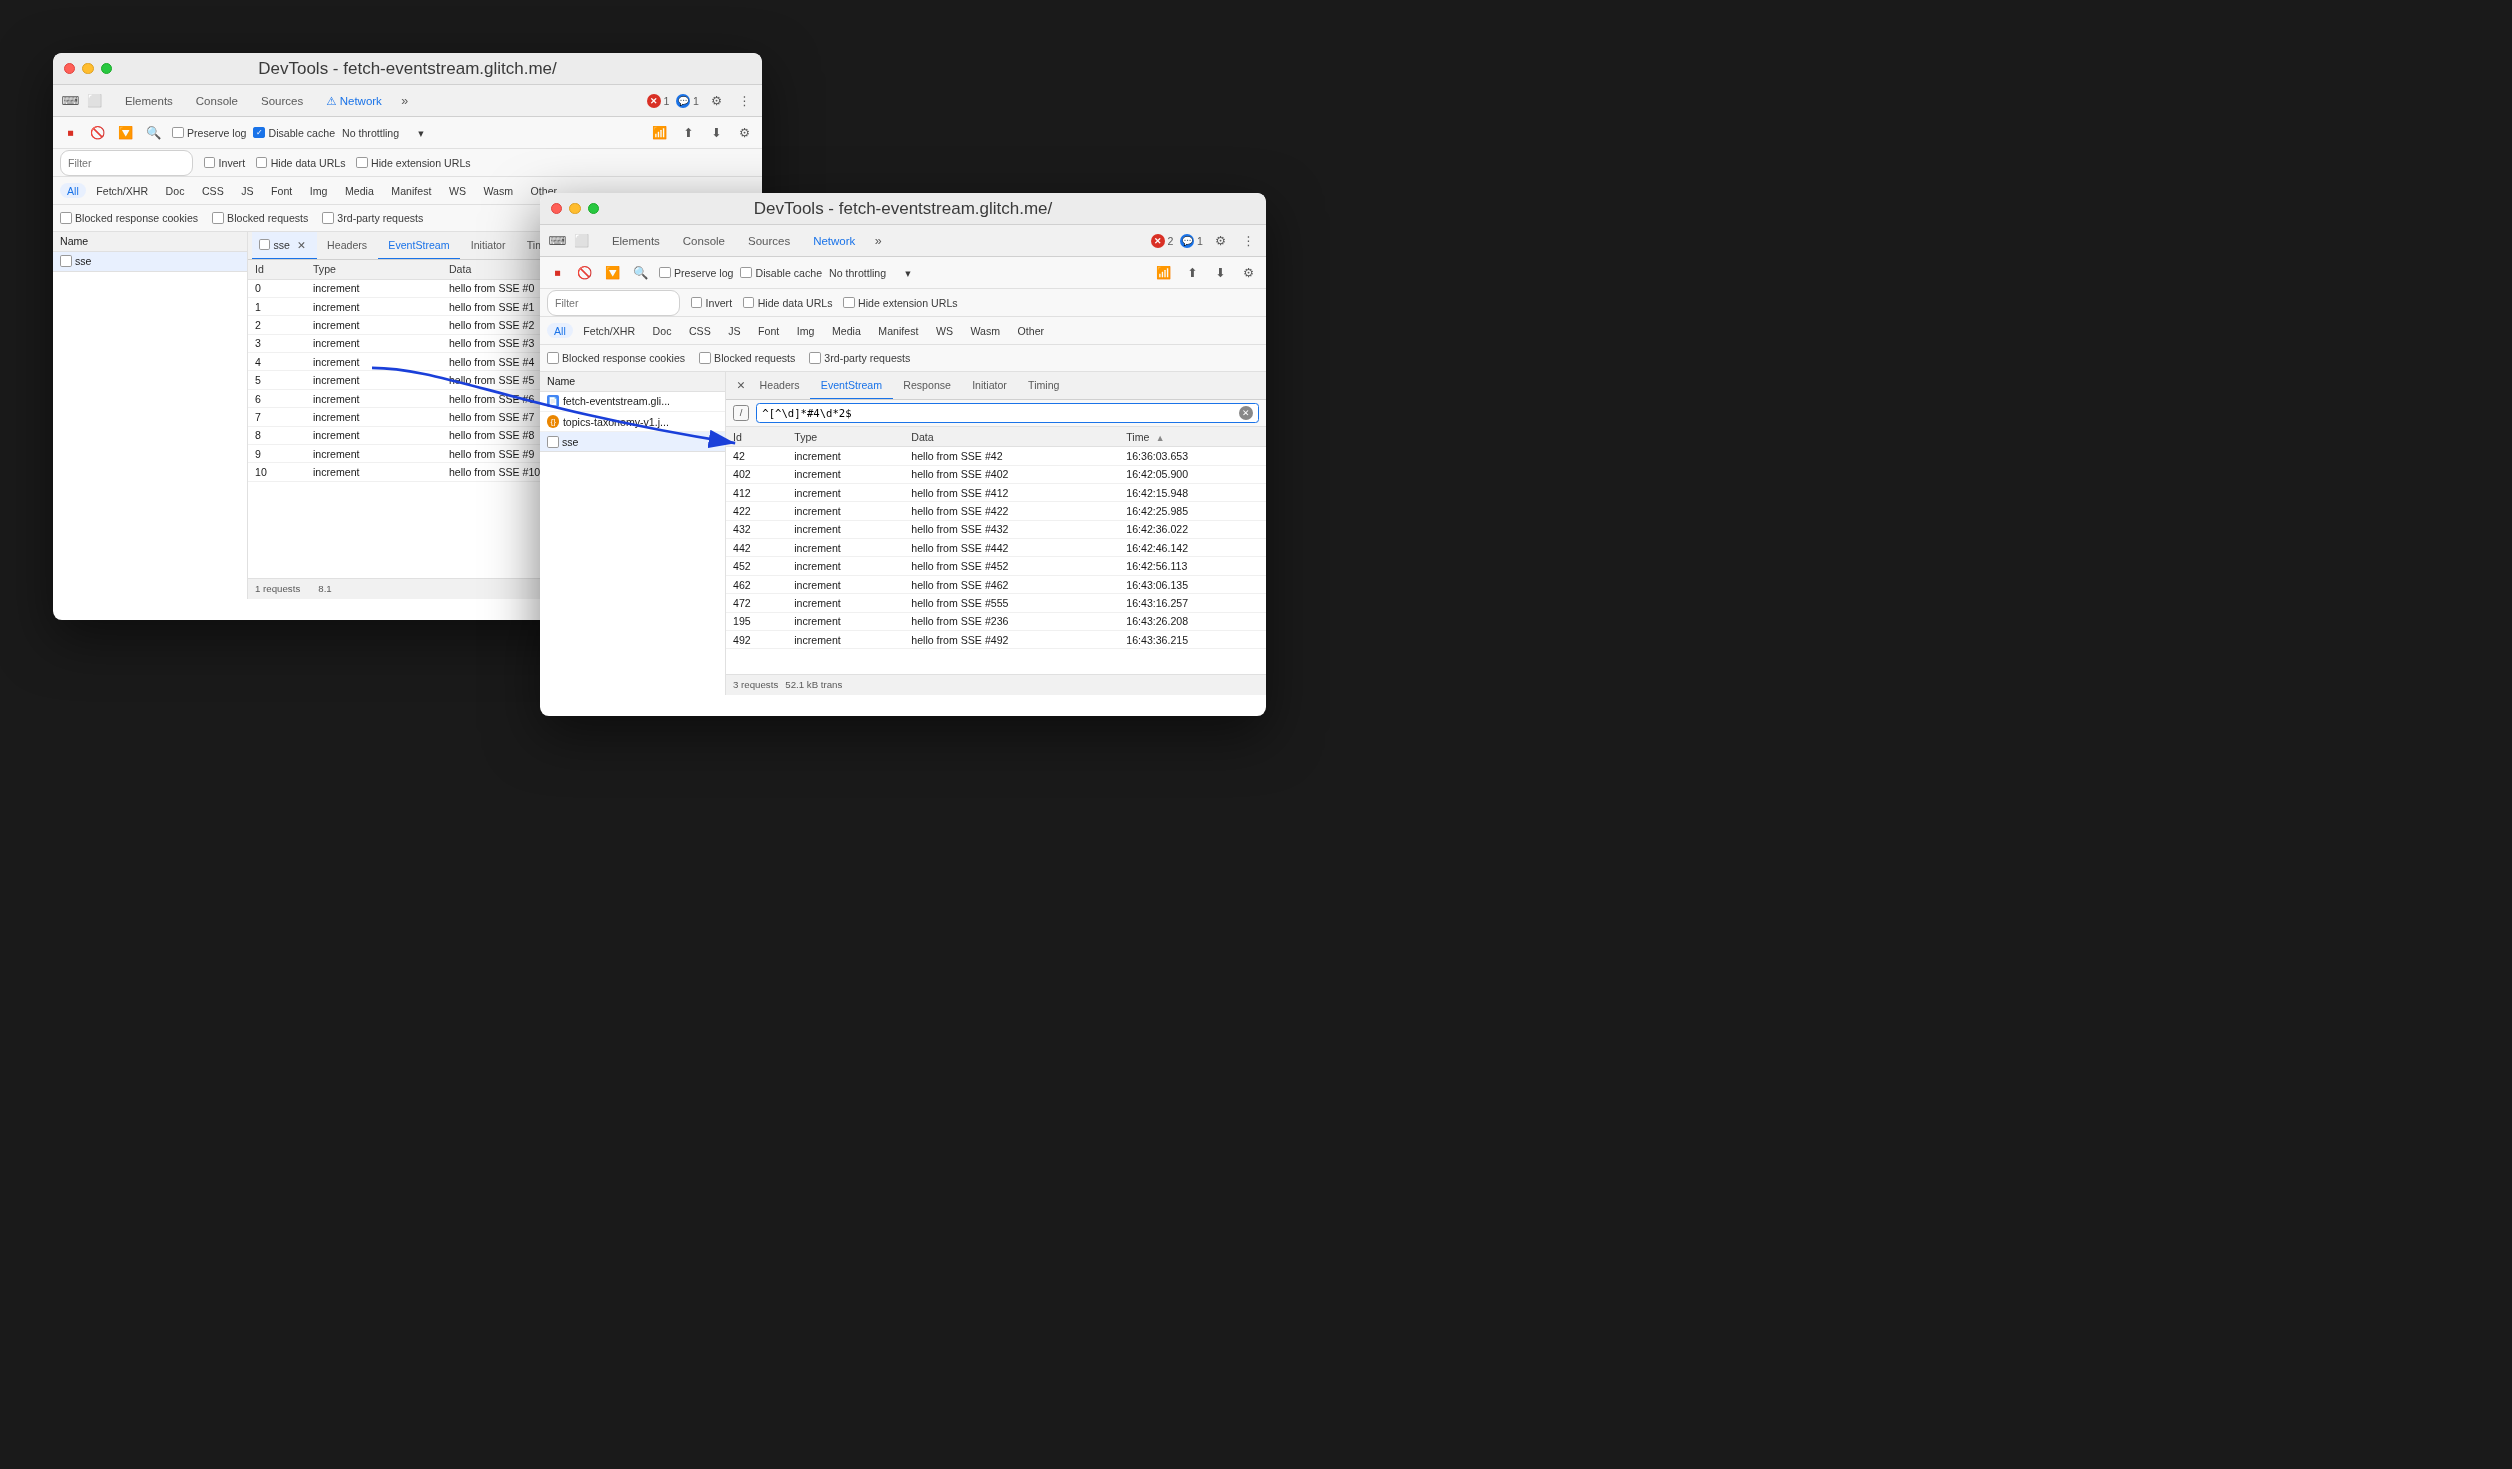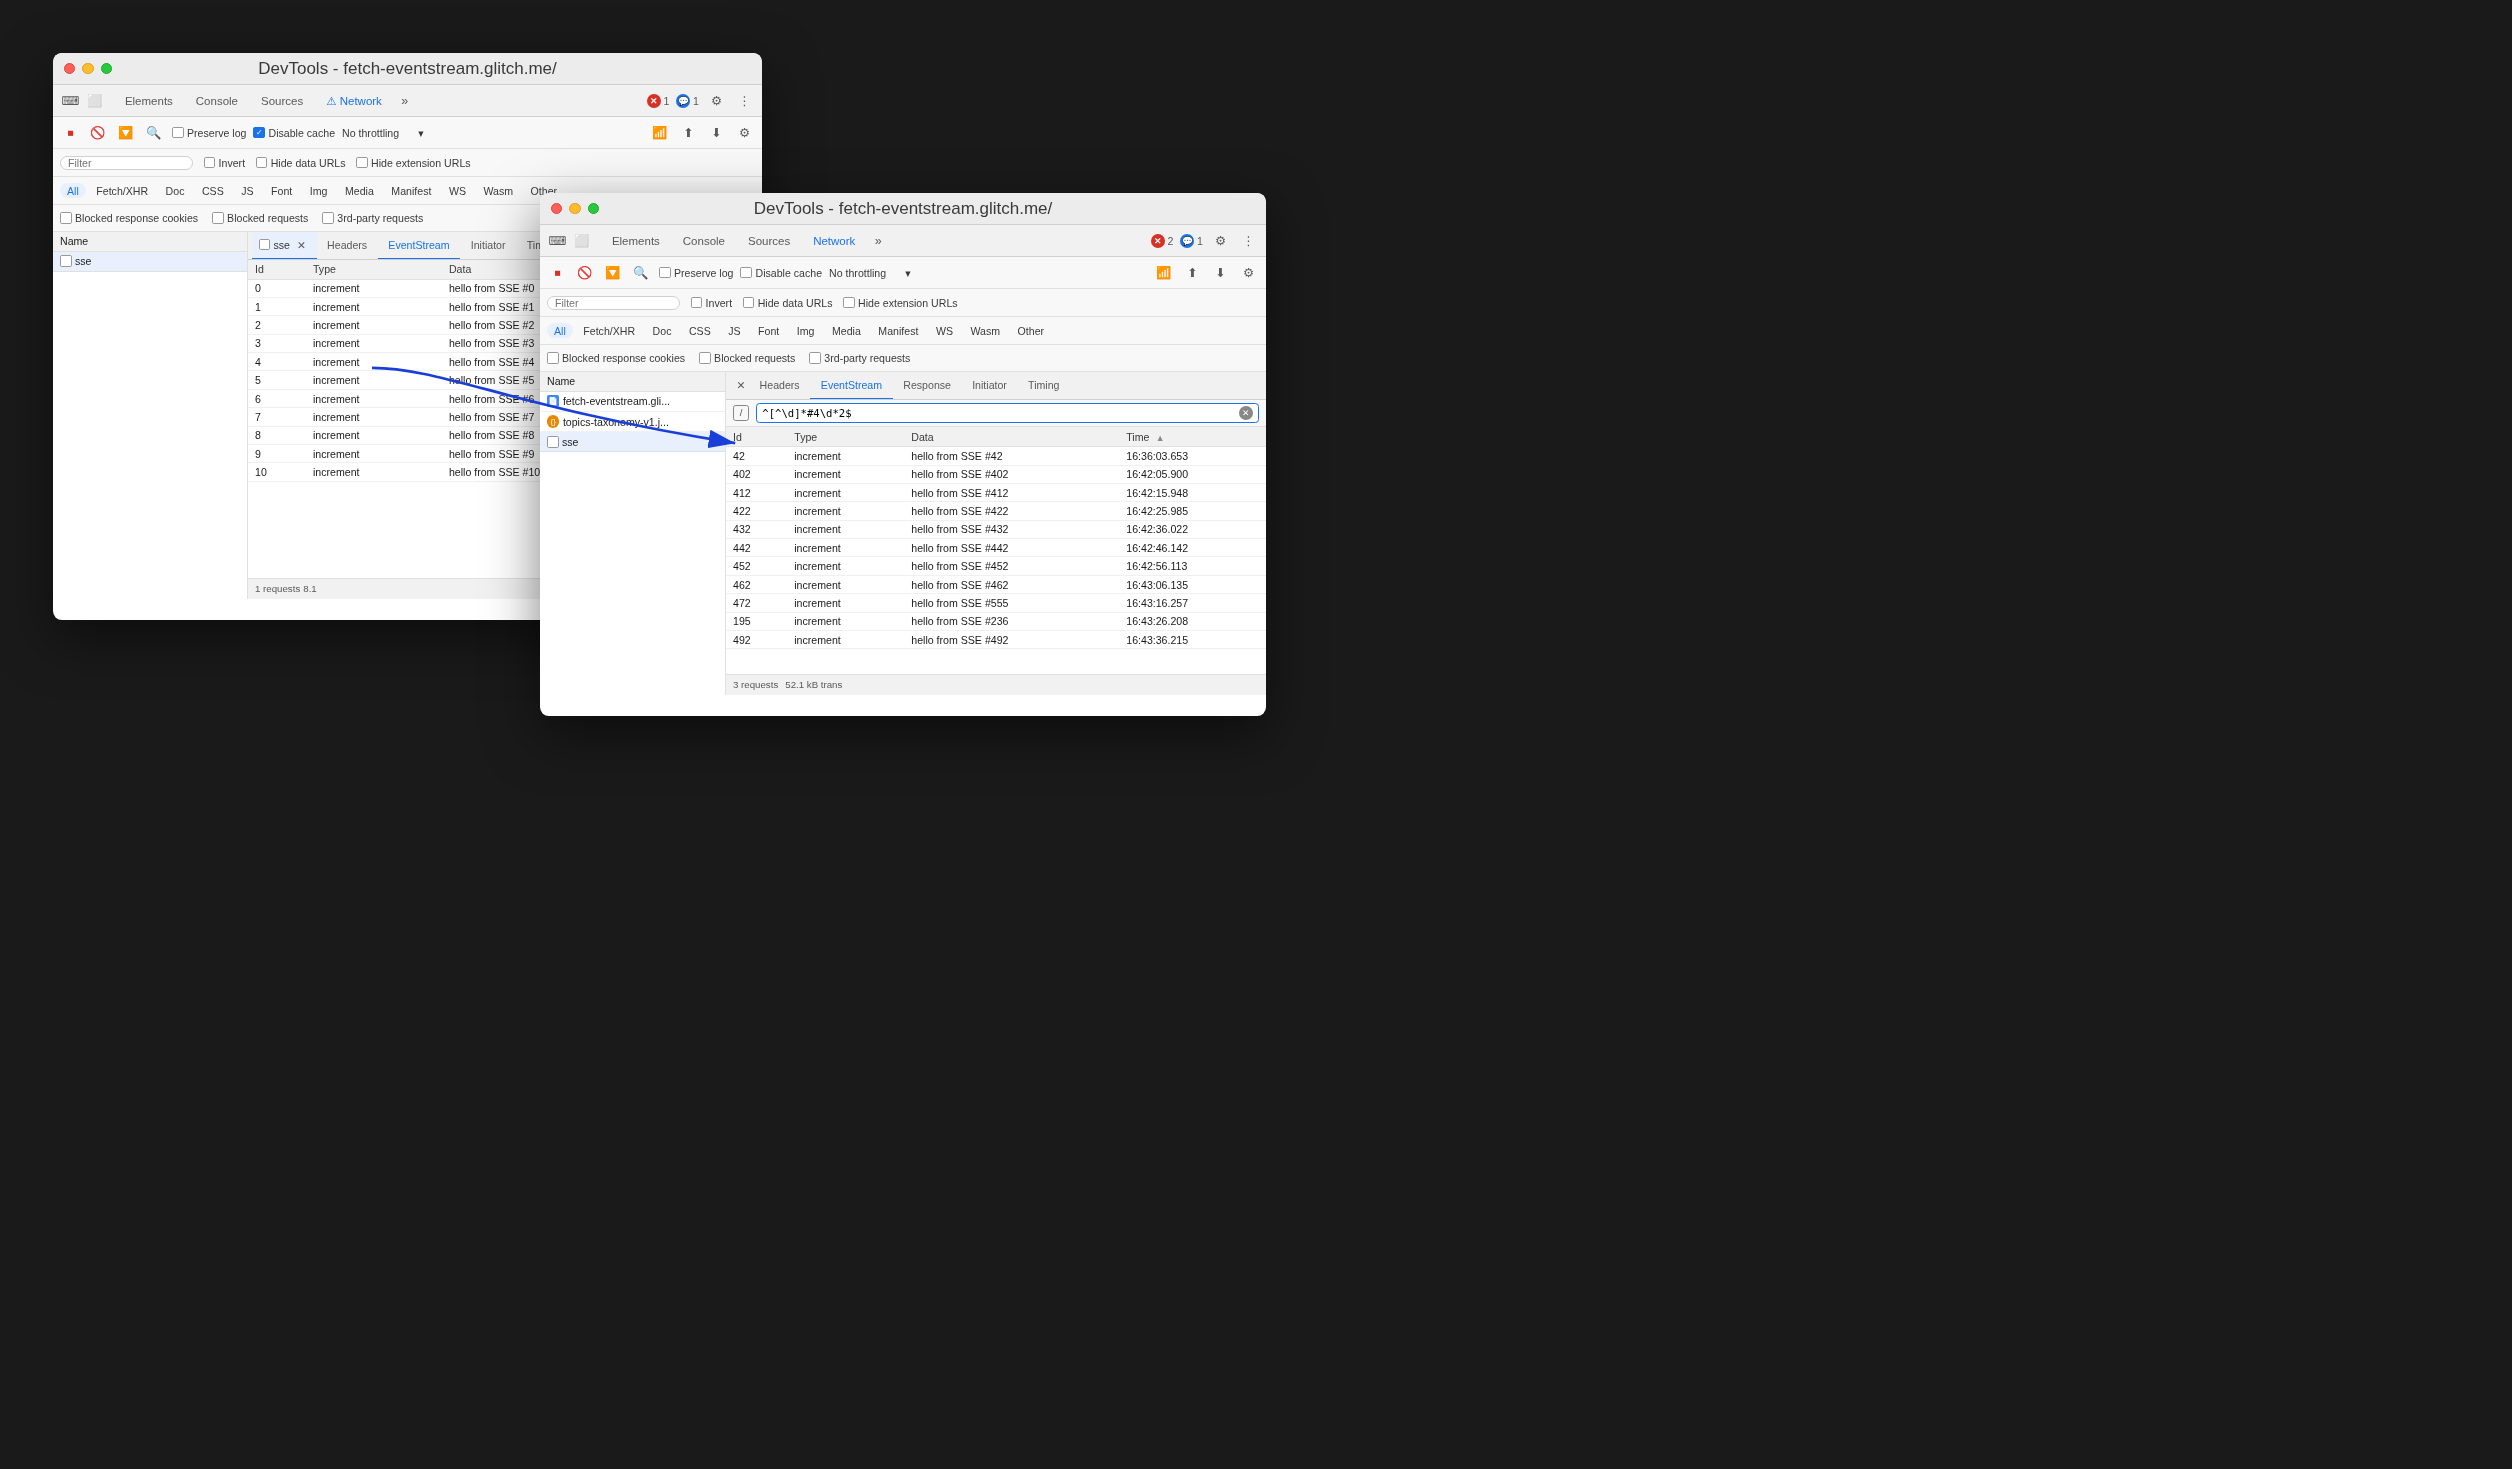--- a/index.html
+++ b/index.html
@@ -177,21 +177,21 @@
       align-items: center;
       padding: 0 7px;
       border-bottom: 0.9px solid #e0e0e0;
       gap: 10.6px;
     }
     .filter-input {
       border: 0.9px solid #d0d0d0;
       border-radius: 9px;
       padding: 1.8px 7px;
       font-size: 10.6px;
-      height: 14px;
+      height: 26px;
       width: 133px;
       outline: none;
       background: white;
     }
     .filter-option {
       font-size: 10.6px;
       color: #3a3a3a;
       display: flex;
       align-items: center;
       gap: 3.5px;
@@ -568,21 +568,21 @@
                 <td>increment</td>
                 <td>hello from SSE #10</td>
                 <td>16:</td>
               </tr>
             </tbody>
         </table>
       </div>
 
       <div class="status-bar">
         <span>1 requests</span>
-        <span style="margin-left:3px;text-align:right;">8.1</span>
+        <span style="margin-left:18px;text-align:right;">8.1</span>
       </div>
     </div>
   </div>
 </div>
 
 <div class="devtools-window" style="left: 540px; top: 193px; width: 726px; height: 523px;">
 
   <div class="title-bar">
     <div class="traffic-lights">
       <div class="tl tl-red"></div>

